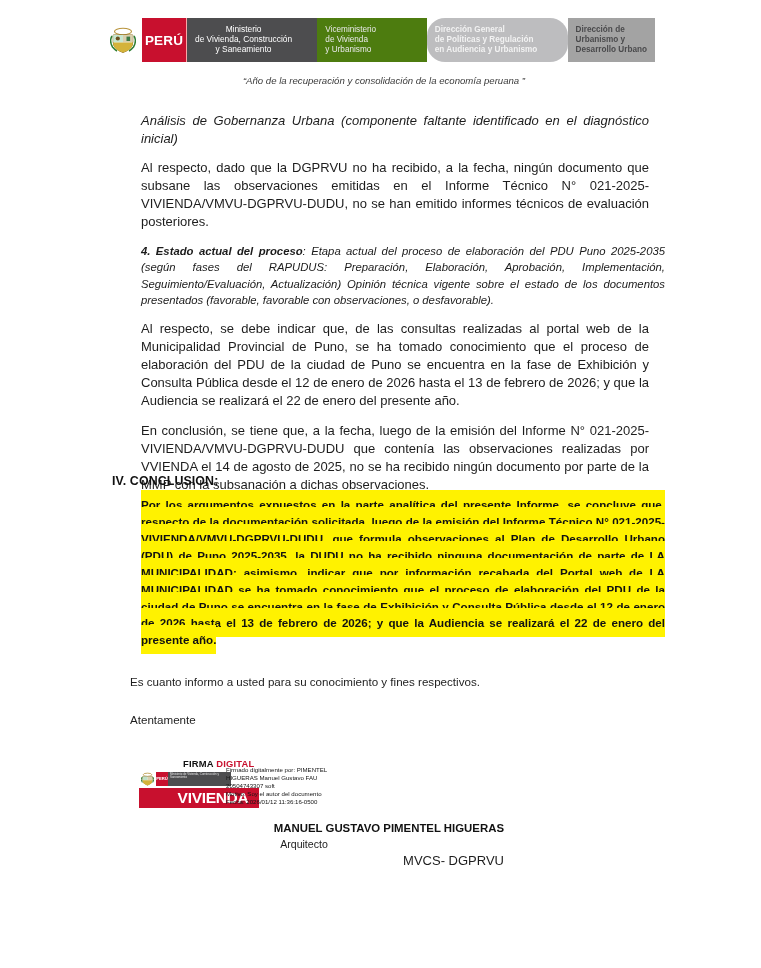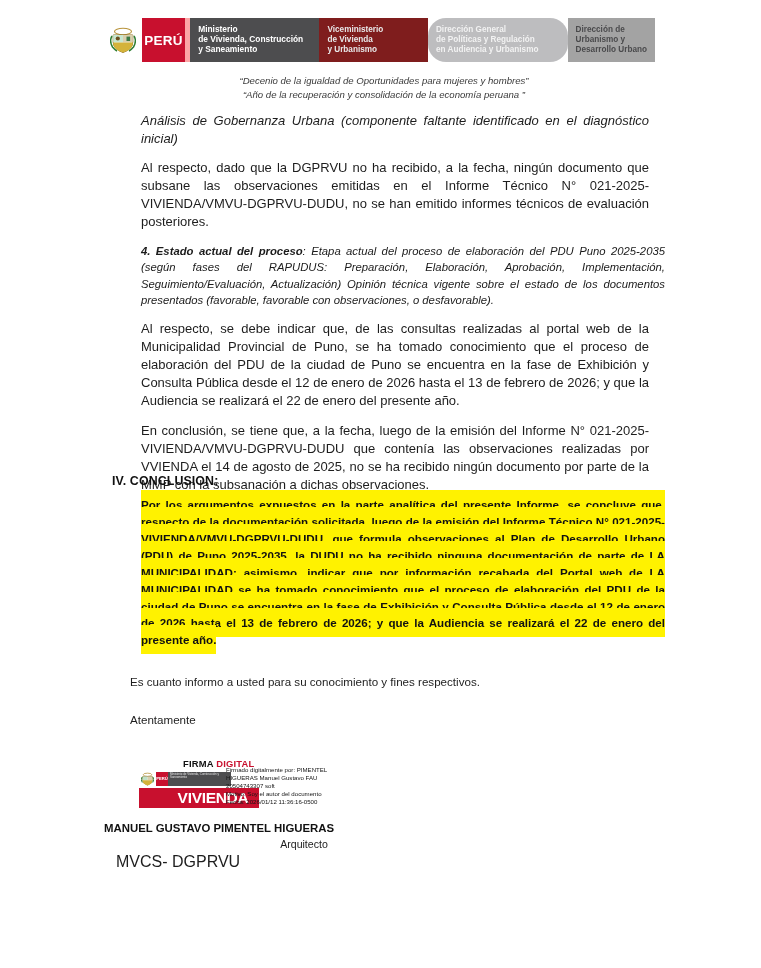--- a/index.html
+++ b/index.html
@@ -49,30 +49,31 @@
     display: flex;
     align-items: center;
     padding: 0 8px;
     line-height: 1.18;
     font-size: 7.6px;
   }
   .hb-block .ln { display: block; white-space: nowrap; }
   .hb-min {
     background: #4d4d4f;
     color: #ffffff;
-    font-weight: bold;
+    font-weight: normal;
     width: 120px;
     font-size: 8.4px;
-    border-left: 5px solid #fca5a5;
+    border-left: 1px solid #fca5a5;
+    text-align: center;
   }
   .hb-vice {
-    background: #7f1d1d;
+    background: #4d7c0f;
     color: #e9e9ea;
     width: 98px;
-    font-weight: bold;
+    font-weight: normal;
     font-size: 8.2px;
   }
   .hb-dg {
     background: #bdbdbf;
     color: #f2f2f2;
     width: 131px;
     font-weight: bold;
     font-size: 8.2px;
     border-radius: 18px;
   }
@@ -242,41 +243,41 @@
     color: #161616;
     width: 165px;
   }
   .sig-meta div { white-space: nowrap; }
 
   .sig-name {
     position: absolute;
     left: 0;
     top: 64px;
     width: 400px;
-    text-align: left;
+    text-align: right;
     font-size: 11.4px;
     font-weight: bold;
     color: #111;
   }
   .sig-role {
     position: absolute;
     left: 0;
     top: 80px;
     width: 400px;
     text-align: center;
     font-size: 10.6px;
     color: #1d1d1d;
   }
   .sig-org {
     position: absolute;
-    left: 12px;
+    left: 0;
     top: 95px;
     width: 400px;
-    text-align: left;
-    font-size: 16px;
+    text-align: right;
+    font-size: 13px;
     color: #1d1d1d;
   }
 </style>
 </head>
 <body>
 
 <div class="header-banner">
 
   <div class="hb-crest">
     <svg class="crest-svg" width="26" height="28" viewBox="0 0 26 28" aria-hidden="true">
@@ -321,21 +322,20 @@
   <div class="hb-block hb-du">
     <div>
       <span class="ln">Dirección de</span>
       <span class="ln">Urbanismo y</span>
       <span class="ln">Desarrollo Urbano</span>
     </div>
   </div>
 </div>
 
 <div class="motto">
-  <div>“Decenio de la igualdad de Oportunidades para mujeres y hombres”</div>
   <div>“Año de la recuperación y consolidación de la economía peruana ”</div>
 </div>
 
 <div class="doc">
 
   <p class="para italic">
     <span>Análisis de Gobernanza  Urbana (componente faltante identificado en el diagnóstico inicial)</span><br>
   </p>
 
   <p class="para">Al respecto, dado que la DGPRVU no ha recibido, a la fecha, ningún documento que subsane las observaciones emitidas en el Informe Técnico N° 021-2025-VIVIENDA/VMVU-DGPRVU-DUDU, no se han emitido informes técnicos de evaluación posteriores.</p>

